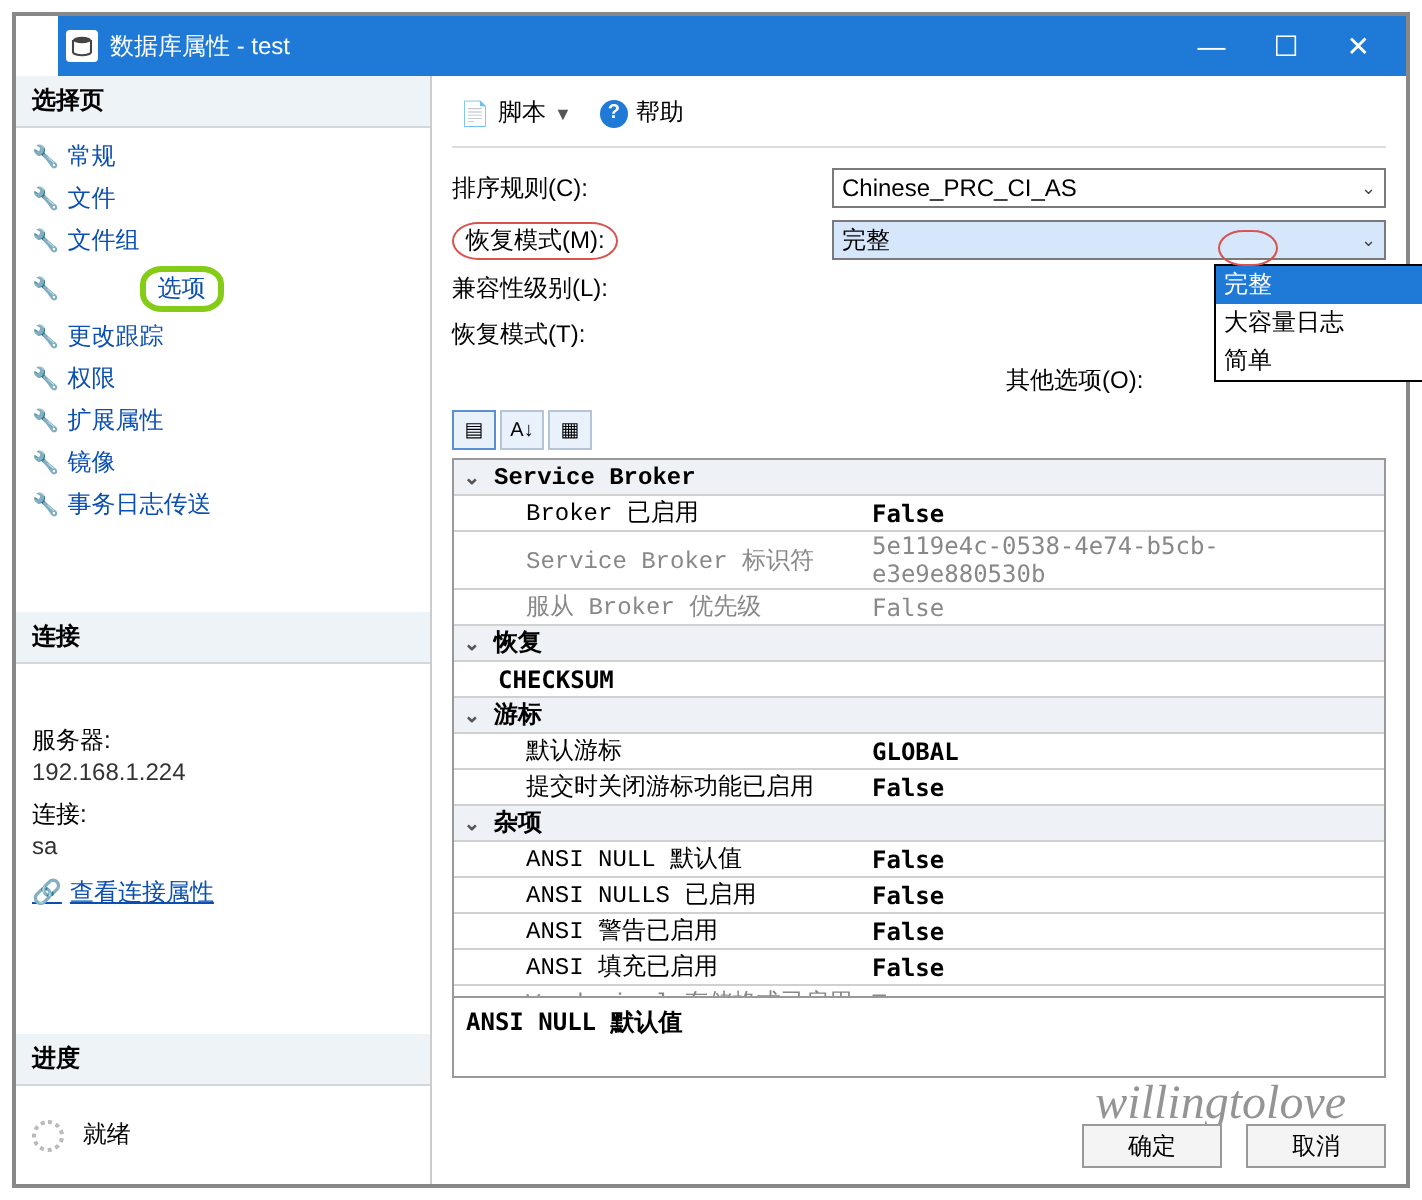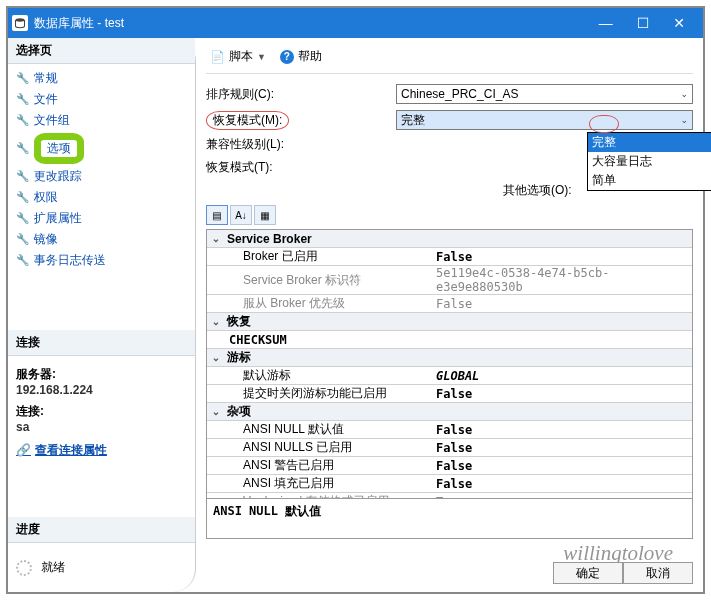--- a/index.html
+++ b/index.html
@@ -1,31 +1,31 @@
 <!DOCTYPE html>
 <html><head>
 <meta charset="utf-8">
 <style>
 * { box-sizing: border-box; margin: 0; padding: 0; font-family: "Microsoft YaHei", SimSun, Arial, sans-serif; font-size: 12px; }
 body { background: #fff; padding: 6px; }
 .outer { border: 2px solid #888; width: 699px; height: 588px; background: #fff; position: relative; }
-.titlebar { background: #1e79d7; color: #fff; height: 30px; display: flex; align-items: center; padding: 0 4px; }
+.titlebar { background: #1e79d7; color: #fff; height: 30px; display: flex; align-items: center; padding: 0 4px; margin-left: 21px; }
 .titlebar .icon { width: 16px; height: 16px; background: #fff; border-radius: 2px; margin-right: 6px; display: inline-flex; align-items: center; justify-content: center; }
 .titlebar .icon svg { width: 12px; height: 12px; }
 .titlebar .ttl { flex: 1; }
 .winbtns { display: flex; gap: 24px; margin-right: 14px; }
 .winbtn { color: #fff; font-size: 14px; cursor: default; }
 .body { display: flex; height: calc(100% - 30px); }
-.left { width: 188px; border-right: 1px solid #ccc; display: flex; flex-direction: column; border-radius: 23px; }
+.left { width: 208px; border-right: 1px solid #ccc; display: flex; flex-direction: column; }
 .panel-head { background: #eef3f8; border-bottom: 1px solid #d0d7de; padding: 4px 8px; font-weight: bold; }
 .nav { padding: 4px 2px; flex: 0 0 auto; }
 .nav-item { display: flex; align-items: center; padding: 2px 6px; color: #0b4fb0; cursor: default; gap: 4px; }
 .nav-item .wrench { color: #b8860b; font-size: 11px; }
-.circled { border: 7px solid #84cc16; border-radius: 11px / 9px; padding: 0 6px; display: inline-block; }
-.conn { padding: 4px 8px; font-size: 12px; font-weight: bold; }
+.circled { border: 3px solid #84cc16; border-radius: 11px / 9px; padding: 0 6px; display: inline-block; margin-left: 36px; }
+.conn { padding: 24px 8px; font-size: 12px; }
 .conn .label { margin-top: 6px; }
 .conn .val { color: #333; }
 .link { color: #0b4fb0; text-decoration: underline; display: inline-flex; align-items: center; gap: 4px; margin-top: 8px; }
 .spacer { flex: 1; }
 .progress { padding: 16px 8px; }
 .spinner { width: 16px; height: 16px; border: 2px dotted #bbb; border-radius: 50%; display: inline-block; vertical-align: middle; margin-right: 6px; }
 .right { flex: 1; padding: 8px 10px; position: relative; }
 .toolbar { display: flex; align-items: center; gap: 6px; border-bottom: 1px solid #ddd; padding: 0 0 6px 0; margin-bottom: 10px; }
 .tbtn { display: flex; align-items: center; gap: 4px; padding: 2px 4px; }
 .tbtn .arrow { font-size: 9px; color: #555; }
@@ -40,28 +40,28 @@
 .dropdown { position: absolute; left: 391px; top: 94px; width: 290px; border: 1px solid #000; background: #fff; z-index: 2; }
 .dropdown .opt { padding: 1px 4px; }
 .dropdown .opt.sel { background: #1e79d7; color: #fff; }
 .optbtns { display: flex; gap: 2px; margin-bottom: 4px; }
 .optbtn { width: 22px; height: 20px; border: 1px solid #b5c4d6; background: #e9f1fb; display: flex; align-items: center; justify-content: center; font-size: 10px; }
 .optbtn.active { border-color: #5a8fd6; }
 .grid { border: 1px solid #999; height: 270px; overflow: hidden; background: #fff; }
 .grid-row { display: flex; border-bottom: 1px solid #d0d0d0; min-height: 18px; align-items: center; }
 .grid-row.cat { background: #eef1f5; font-weight: bold; }
 .grid-row .exp { width: 18px; text-align: center; color: #555; font-size: 10px; }
-.grid-row .k { flex: 1; padding-left: 2px; font-family: Liberation Sans, sans-serif; }
+.grid-row .k { flex: 1; padding-left: 2px; font-family: Liberation Mono, monospace; }
 .grid-row .v { width: 260px; padding-left: 4px; font-family: SimSun, monospace; }
 .grid-row.dim .k, .grid-row.dim .v { color: #888; }
 .grid-row .k.indent { padding-left: 18px; }
 .desc { border: 1px solid #999; border-top: none; padding: 4px 6px; height: 40px; font-family: SimSun, monospace; font-weight: bold; }
-.footer { position: absolute; bottom: 8px; right: 10px; display: flex; gap: 0; }
+.footer { position: absolute; bottom: 8px; right: 10px; display: flex; gap: 12px; }
 .btn { width: 70px; height: 22px; border: 1px solid #999; background: #f4f4f4; text-align: center; line-height: 20px; }
-.watermark { position: absolute; right: 30px; bottom: 26px; font-family: "Brush Script MT", cursive; font-size: 21px; color: rgba(60,60,60,0.55); font-style: italic; pointer-events: none; }
+.watermark { position: absolute; right: 30px; bottom: 26px; font-family: "Brush Script MT", cursive; font-size: 24px; color: rgba(60,60,60,0.55); font-style: italic; pointer-events: none; }
 .hicon { width: 14px; height: 14px; border-radius: 50%; background: #1e79d7; color: #fff; display: inline-flex; align-items: center; justify-content: center; font-size: 10px; font-weight: bold; }
 </style>
 </head>
 <body>
 
 <div class="outer">
   <div class="titlebar">
     <span class="icon">
         <svg viewBox="0 0 16 16">
           <ellipse cx="8" cy="4" rx="6" ry="2.2" fill="#444"></ellipse>
@@ -219,21 +219,21 @@
             <span class="v" style="font-weight: bold;">CHECKSUM</span>
           </div>
           <div class="grid-row cat">
             <span class="exp">⌄</span>
             <span class="k">游标</span>
             <span class="v"></span>
           </div>
           <div class="grid-row">
             <span class="exp"></span>
             <span class="k indent">默认游标</span>
-            <span class="v" style="font-weight: bold; font-style: italic;">GLOBAL</span>
+            <span class="v" style="font-weight: bold;">GLOBAL</span>
           </div>
           <div class="grid-row">
             <span class="exp"></span>
             <span class="k indent">提交时关闭游标功能已启用</span>
             <span class="v" style="font-weight: bold;">False</span>
           </div>
           <div class="grid-row cat">
             <span class="exp">⌄</span>
             <span class="k">杂项</span>
             <span class="v"></span>

